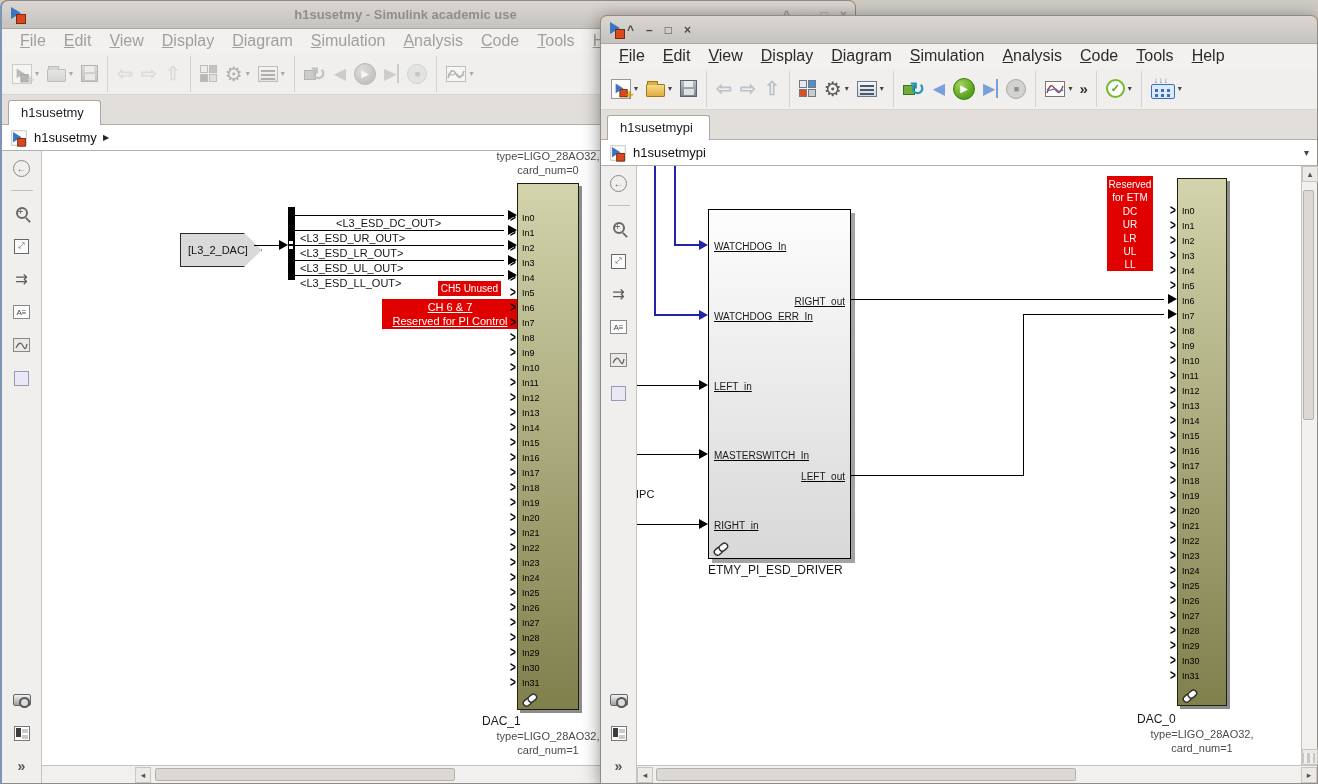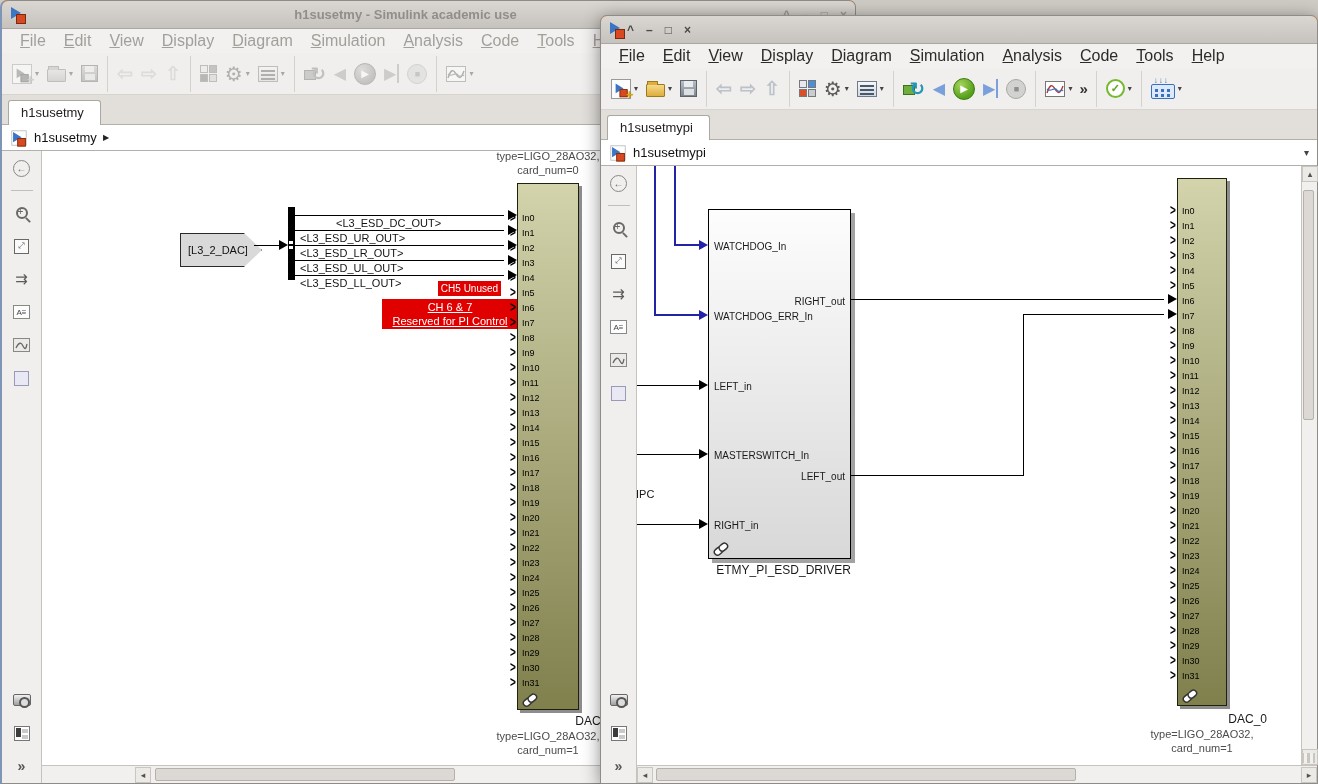--- a/index.html
+++ b/index.html
@@ -121,34 +121,34 @@
                  background:repeating-linear-gradient(90deg,#c9c6c1 0 3px,#f1f0ee 3px 6px); }
   .wire { position:absolute; background:#000; }
   .wire.blue { background:#2323a8; }
   .ah { position:absolute; width:0; height:0; border-style:solid;
         border-width:5px 0 5px 9px; border-color:transparent transparent transparent #000; }
   .ah.blue { border-left-color:#2323a8; }
   .pcov { position:absolute; width:13px; height:14px; background:#fff; }
   .sig-label { position:absolute; font-size:11px; color:#141414; white-space:nowrap; }
   .red-note { position:absolute; background:#e10000; color:#fff; text-align:center; }
   .caption { position:absolute; text-align:center; font-size:11px; color:#4c4c4c; line-height:14px; white-space:nowrap; }
-  .blk-name { position:absolute; text-align:right; font-size:12px; color:#1a1a1a; white-space:nowrap; }
+  .blk-name { position:absolute; text-align:left; font-size:12px; color:#1a1a1a; white-space:nowrap; }
 
   .dac { position:absolute; background:linear-gradient(#d3d3ac,#80804d); border:1px solid #20200f;
          box-shadow:3px 3px 0 #8d8d8d; }
   .dac .ports { position:relative; }
   .port-row { position:relative; height:15px; display:flex; align-items:center; padding-left:4px; }
   .port-row .plabel { font-size:9px; color:#000; }
   .chev { position:absolute; left:-8px; top:1px; font-size:10px; font-weight:bold; color:#000;
           transform:scaleY(1.5); }
   .linkicon { position:absolute; left:3px; bottom:2px; }
 
   .driver { position:absolute; background:linear-gradient(#fdfdfd,#d8d8d8); border:1px solid #000;
             box-shadow:4px 4px 0 #a3a3a3; }
-  .drv-ports .port-row { position:absolute; height:12px; padding:0; background:none; }
+  .drv-ports .port-row { position:absolute; height:12px; padding:0; background:none;text-decoration:underline; }
   .drv-ports .port-row .plabel { font-size:10px; color:#1a1a1a; white-space:nowrap; }
   .drv-in .port-row { left:5px; }
   .drv-out .port-row { right:5px; }
   .drv-in .port-row:nth-of-type(1){ top:30px; } .drv-in .port-row:nth-of-type(2){ top:100px; }
   .drv-in .port-row:nth-of-type(3){ top:170px; } .drv-in .port-row:nth-of-type(4){ top:239px; }
   .drv-in .port-row:nth-of-type(5){ top:309px; }
   .drv-out .port-row:nth-of-type(1){ top:85px; } .drv-out .port-row:nth-of-type(2){ top:260px; }
 
   .from-tag { position:absolute; background:#d9d9d9; border:1px solid #2a2a2a;
               clip-path:polygon(0 0, 78% 0, 100% 50%, 78% 100%, 0 100%);
@@ -731,20 +731,30 @@
                   </g>
                 </svg>
             </div>
             <div class="blk-name" style="left:71px; top:397px; width:143px;">ETMY_PI_ESD_DRIVER</div>
 
             <div class="wire" style="left:214px; top:133px; width:322px; height:1px;"></div>
             <div class="wire" style="left:214px; top:309px; width:173px; height:1px;"></div>
             <div class="wire" style="left:386px; top:148px; width:1px; height:162px;"></div>
             <div class="wire" style="left:386px; top:148px; width:150px; height:1px;"></div>
 
+            <div class="red-note" style="left:470px; top:10px; width:46px; height:95px; font-size:10px; line-height:13.4px; padding-top:2px;">
+
+            <div>Reserved</div>
+                <div>for ETM</div>
+                <div>DC</div>
+                <div>UR</div>
+                <div>LR</div>
+                <div>UL</div>
+                <div>LL</div>
+              </div>
 
             <div class="dac" style="left:540px; top:12px; width:50px; height:528px;">
               <div class="ports" style="padding-top:24px;">
 
                   <div class="port-row">
                     <span class="chev">&gt;</span>
                     <span class="plabel">In0</span>
                   </div>
 
                   <div class="port-row">

